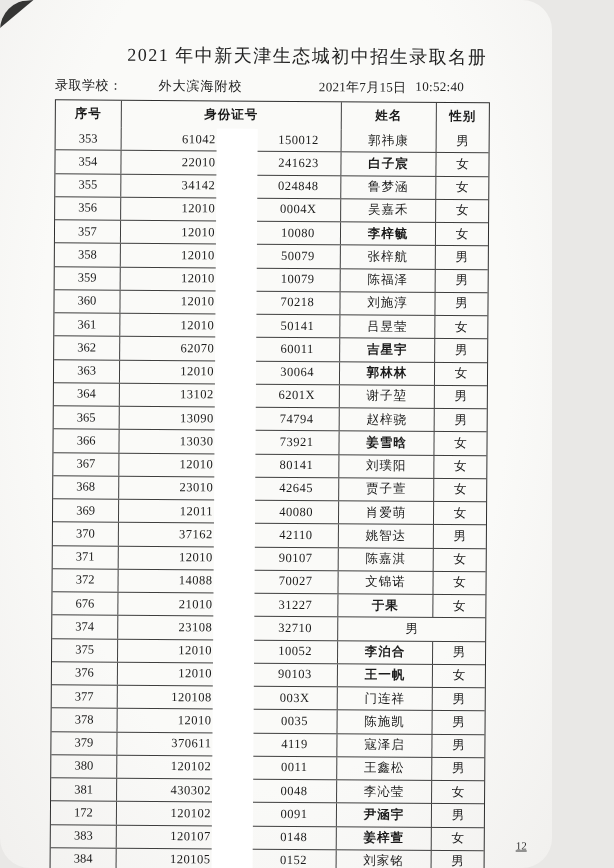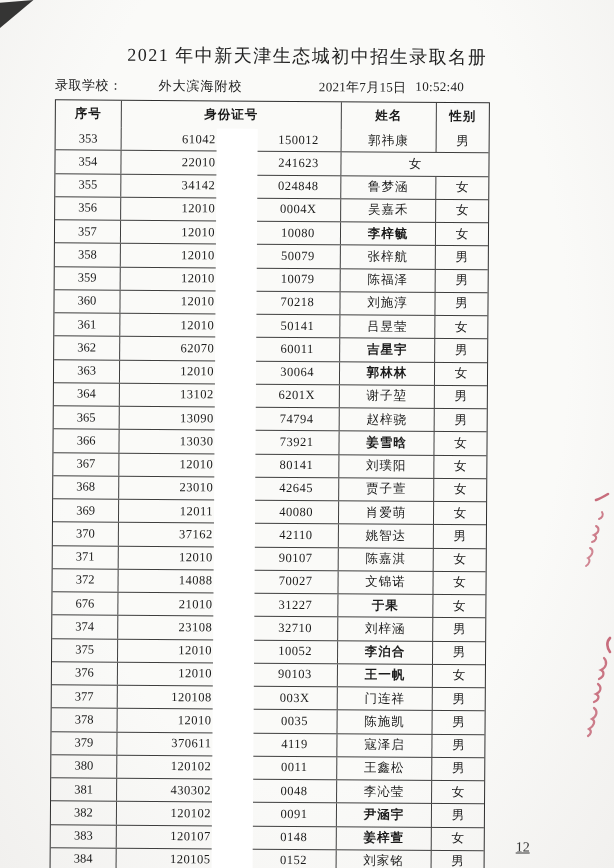--- a/index.html
+++ b/index.html
@@ -2,23 +2,24 @@
 <html><head>
 <meta charset="utf-8">
 <style>
   html,body{margin:0;padding:0;}
   body{
     width:614px;height:868px;overflow:hidden;
     font-family:"Liberation Serif","DejaVu Serif",serif;
     background:#e9e8e6;
   }
   .page{
-    position:relative;width:614px;height:868px;overflow:hidden;
+    position:relative;width:552px;height:868px;overflow:hidden;
     background:radial-gradient(ellipse at 50% 40%, #fafaf8 60%, #f1f0ee 100%);
     color:#1b1b1b;
+    border-radius:30px;
   }
   .corner-artifact{
     position:absolute;top:0;left:0;width:38px;height:28px;
     background:#242424;
     clip-path:polygon(0% 10%, 88% 0%, 0% 100%);
     opacity:.92;
   }
   .content{
     position:absolute;top:0;left:0;width:614px;height:868px;
     transform:rotate(0.4deg);transform-origin:300px 90px;
@@ -51,21 +52,21 @@
   .tr:not(.head) .c2{justify-content:flex-start;}
   .idl{display:inline-block;width:94px;text-align:right;letter-spacing:.5px;}
   .idg{display:inline-block;width:41px;}
   .idr{flex:1;text-align:center;letter-spacing:.5px;}
   .bold-name{font-weight:700;}
   .redaction{
     position:absolute;left:161px;top:27px;bottom:-3px;width:41px;
     background:#ffffff;z-index:3;
   }
   .page-number{
-    position:absolute;left:521px;top:838px;font-size:14px;color:#333;text-decoration:underline;
+    position:absolute;left:521px;top:838px;font-size:11px;color:#333;text-decoration:underline;
   }
   .red-mark{position:absolute;z-index:4;}
   .red-mark svg{display:block;}
 </style>
 </head>
 <body>
 
 <div class="page">
 
   <div class="corner-artifact"></div>
@@ -102,20 +103,21 @@
     <div class="td c4">男</div>
   </div>
 
   <div class="tr">
     <div class="td c1">354</div>
     <div class="td c2">
       <span class="idl">22010</span>
       <span class="idg"></span>
       <span class="idr">241623</span>
     </div>
+    <div class="td c3 bold-name">白子宸</div>
     <div class="td c4">女</div>
   </div>
 
   <div class="tr">
     <div class="td c1">355</div>
     <div class="td c2">
       <span class="idl">34142</span>
       <span class="idg"></span>
       <span class="idr">024848</span>
     </div>
@@ -321,21 +323,20 @@
     <div class="td c4">女</div>
   </div>
 
   <div class="tr">
     <div class="td c1">374</div>
     <div class="td c2">
       <span class="idl">23108</span>
       <span class="idg"></span>
       <span class="idr">32710</span>
     </div>
-    <div class="td c3">刘梓涵</div>
     <div class="td c4">男</div>
   </div>
 
   <div class="tr">
     <div class="td c1">375</div>
     <div class="td c2">
       <span class="idl">12010</span>
       <span class="idg"></span>
       <span class="idr">10052</span>
     </div>
@@ -403,21 +404,21 @@
     <div class="td c2">
       <span class="idl">430302</span>
       <span class="idg"></span>
       <span class="idr">0048</span>
     </div>
     <div class="td c3">李沁莹</div>
     <div class="td c4">女</div>
   </div>
 
   <div class="tr">
-    <div class="td c1">382</div>
+    <div class="td c1">172</div>
     <div class="td c2">
       <span class="idl">120102</span>
       <span class="idg"></span>
       <span class="idr">0091</span>
     </div>
     <div class="td c3 bold-name">尹涵宇</div>
     <div class="td c4">男</div>
   </div>
 
   <div class="tr">

